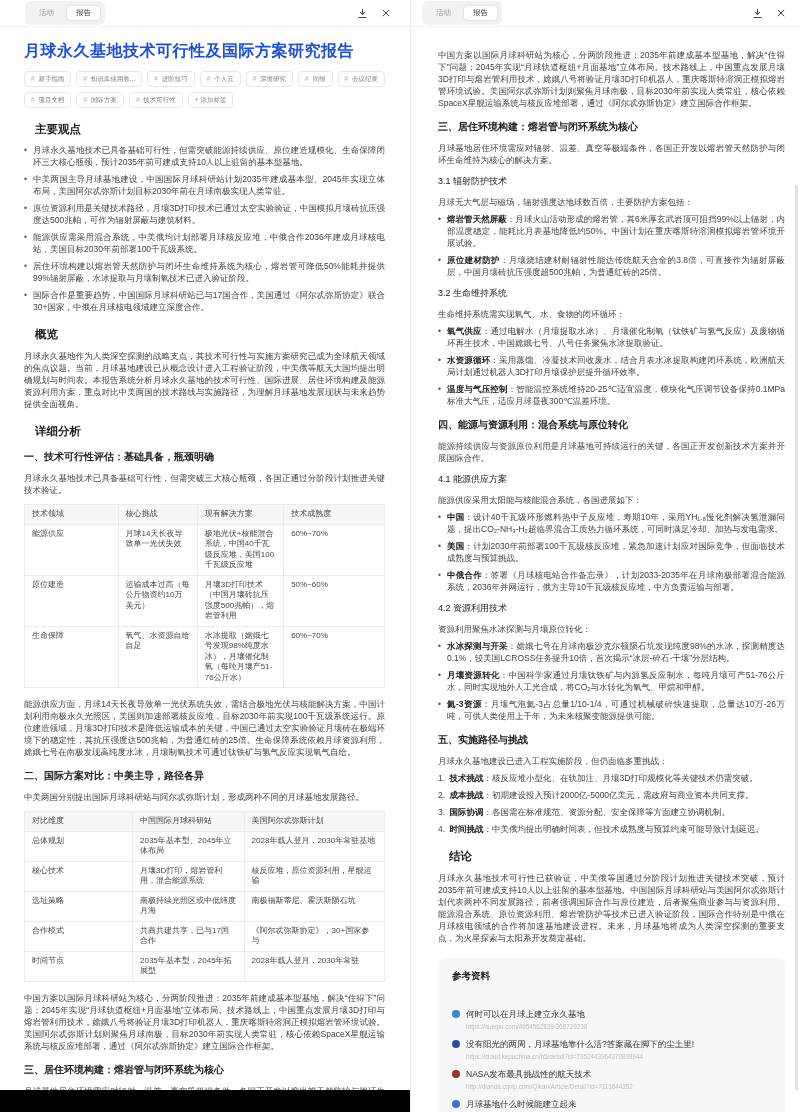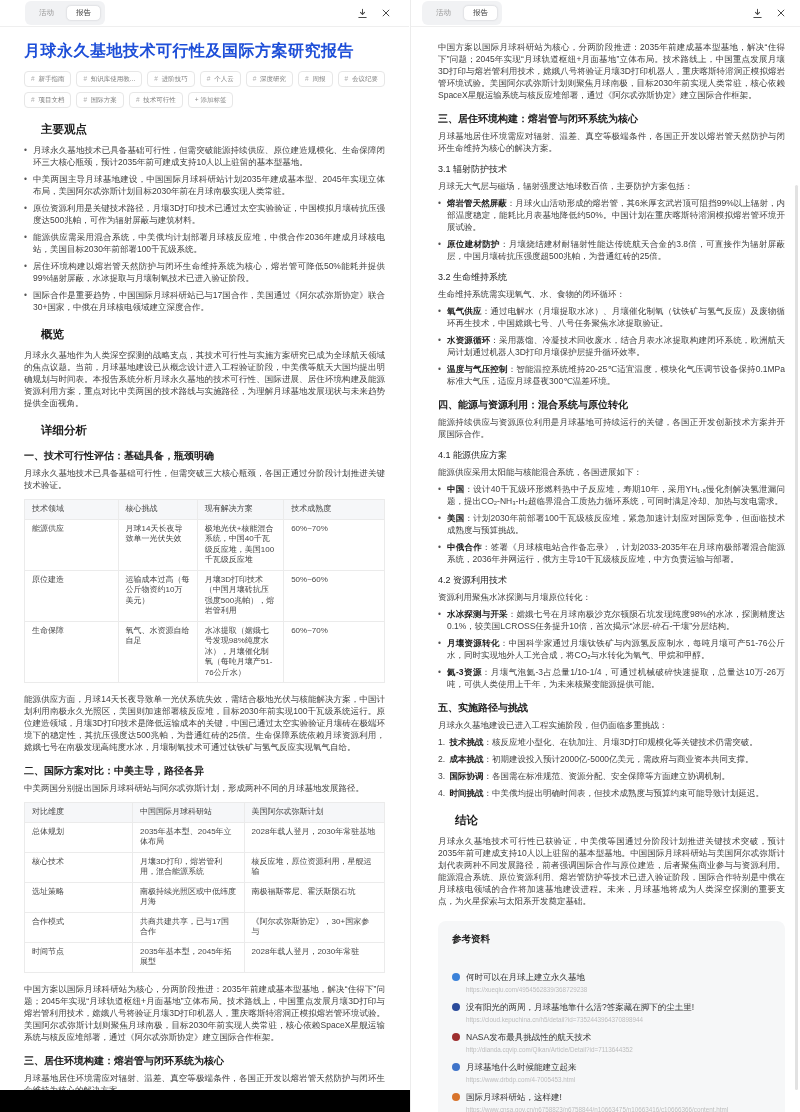--- a/index.html
+++ b/index.html
@@ -24,24 +24,24 @@
   #pane-left .content { padding:0 24px; height:1063px; overflow:hidden; }
   #pane-right .content { padding:14px 15px 0 27px; height:1085px; overflow:hidden; }
 
   .doc-title { font-size:16px; font-weight:700; color:#1d4ed8; letter-spacing:.5px; margin:14px 0 9px; }
   .tags { display:flex; flex-wrap:wrap; gap:5px; margin-bottom:2px; }
   .tag { font-size:6.5px; color:#7c7c7c; border:1px solid #e7e7e7; border-radius:4px;
     padding:2.5px 6px; background:#fff; white-space:nowrap; }
   .tag .hash { color:#b0b0b0; margin-right:2px; }
   .tag.add { color:#8a8a8a; }
 
-  .h2 { font-size:11.5px; font-weight:700; color:#1d1d1d; margin:14px 17px 7px; }
+  .h2 { font-size:11.5px; font-weight:700; color:#1d1d1d; margin:14px 11px 7px; }
   .h3 { font-size:10px;  font-weight:700; color:#222;    margin:11px 0 4px; }
   .h4 { font-size:9px;   font-weight:400; color:#222;    margin:9px 0 4px; }
-  .para { font-size:8.5px; color:#3f3f3f; line-height:12px; text-align:justify; margin:0 0 5px; }
+  .para { font-size:8.5px; color:#3f3f3f; line-height:12px; text-align:justify; margin:8px 0 5px; }
   .li { position:relative; padding-left:9px; font-size:8.5px; color:#3f3f3f; line-height:12px; text-align:justify; margin:0 0 5px; }
   .li .dot { position:absolute; left:0; top:0; color:#555; }
   .li b, .li-num b { color:#242424; font-weight:700; }
   .li-num { font-size:8.5px; color:#3f3f3f; line-height:12px; margin:0 0 5px; }
   .li-num .num { margin-right:2px; }
 
   table.dt { width:100%; border-collapse:collapse; margin:8px 0 10px; }
   table.dt th { background:#f6f7f9; font-weight:500; color:#555; }
   table.dt th, table.dt td { border:1px solid #ebebeb; font-size:8px; line-height:10.5px;
     padding:4px 7px; text-align:left; vertical-align:top; color:#474747; }

